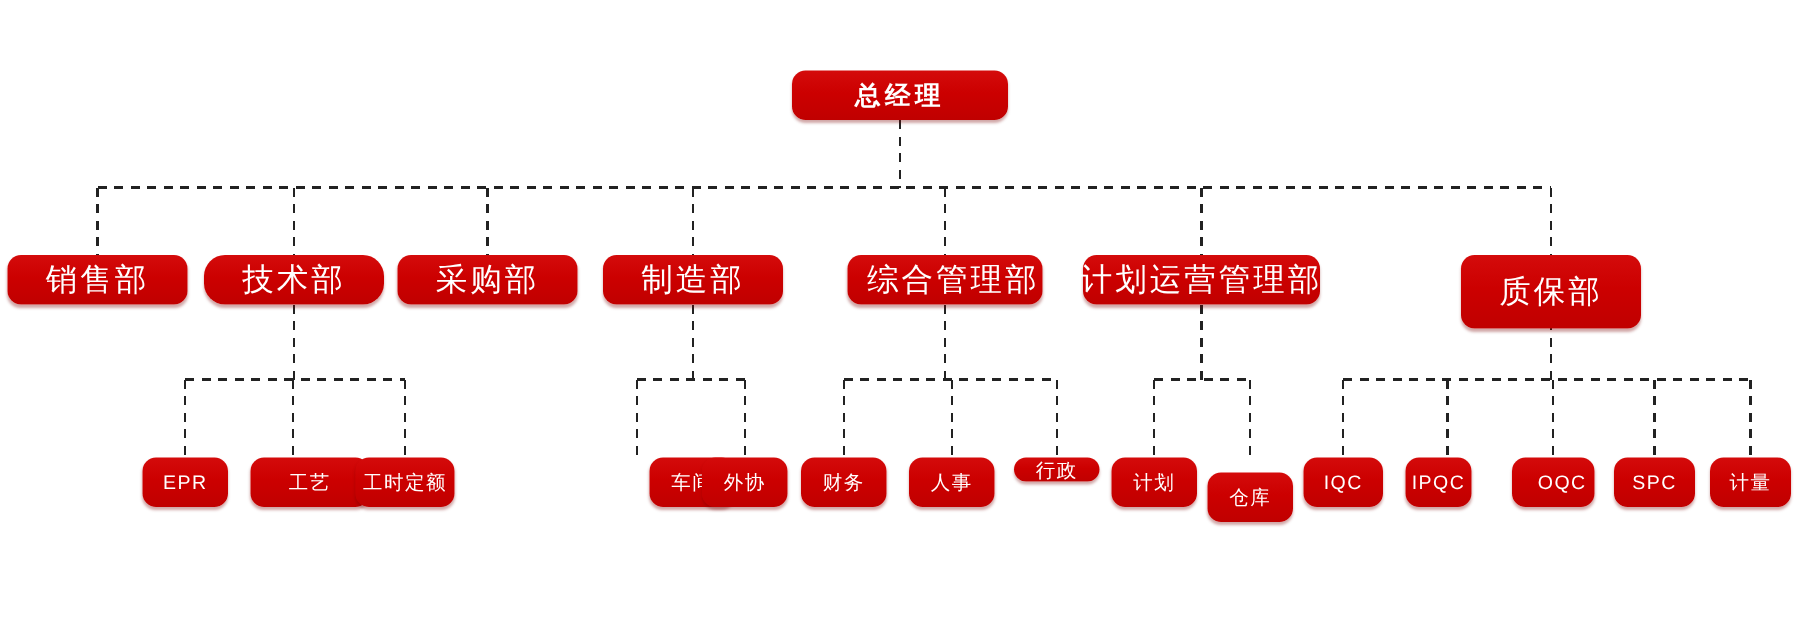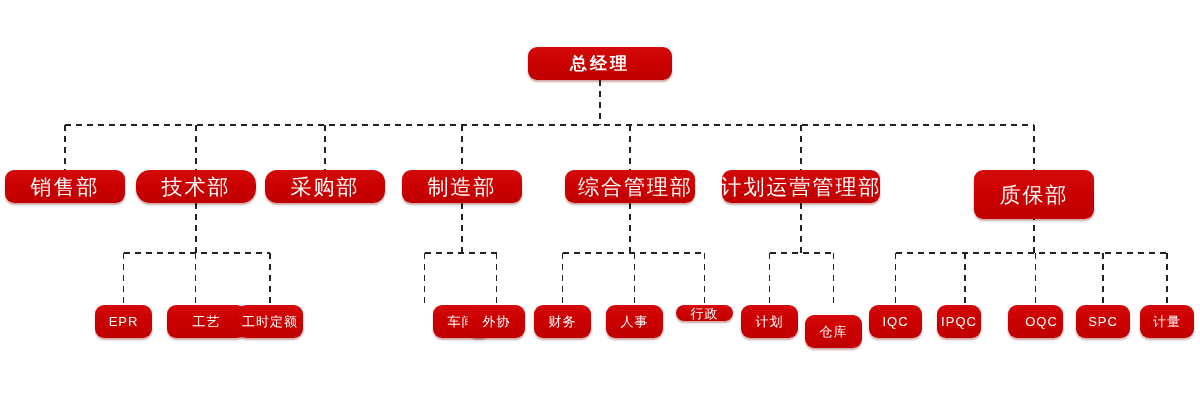--- a/index.html
+++ b/index.html
@@ -111,21 +111,21 @@
     <span class="node-label">总经理</span>
   </div>
 
   <div id="level1-container">
       <div class="node level-1" style="left: 5px; top: 170px; width: 120px; height: 33px;">
         <span class="node-label">销售部</span>
       </div>
       <div class="node level-1" style="left: 136px; top: 170px; width: 120px; height: 33px; border-radius: 14px;">
         <span class="node-label">技术部</span>
       </div>
-      <div class="node level-1" style="left: 265px; top: 170px; width: 120px; height: 33px; border-radius: 12px;">
+      <div class="node level-1" style="left: 265px; top: 170px; width: 120px; height: 33px;">
         <span class="node-label">采购部</span>
       </div>
       <div class="node level-1" style="left: 402px; top: 170px; width: 120px; height: 33px;">
         <span class="node-label">制造部</span>
       </div>
       <div class="node level-1" style="left: 565px; top: 170px; width: 130px; height: 33px; padding-left: 11px;">
         <span class="node-label">综合管理部</span>
       </div>
       <div class="node level-1" style="left: 722px; top: 170px; width: 158px; height: 33px;">
         <span class="node-label">计划运营管理部</span>

